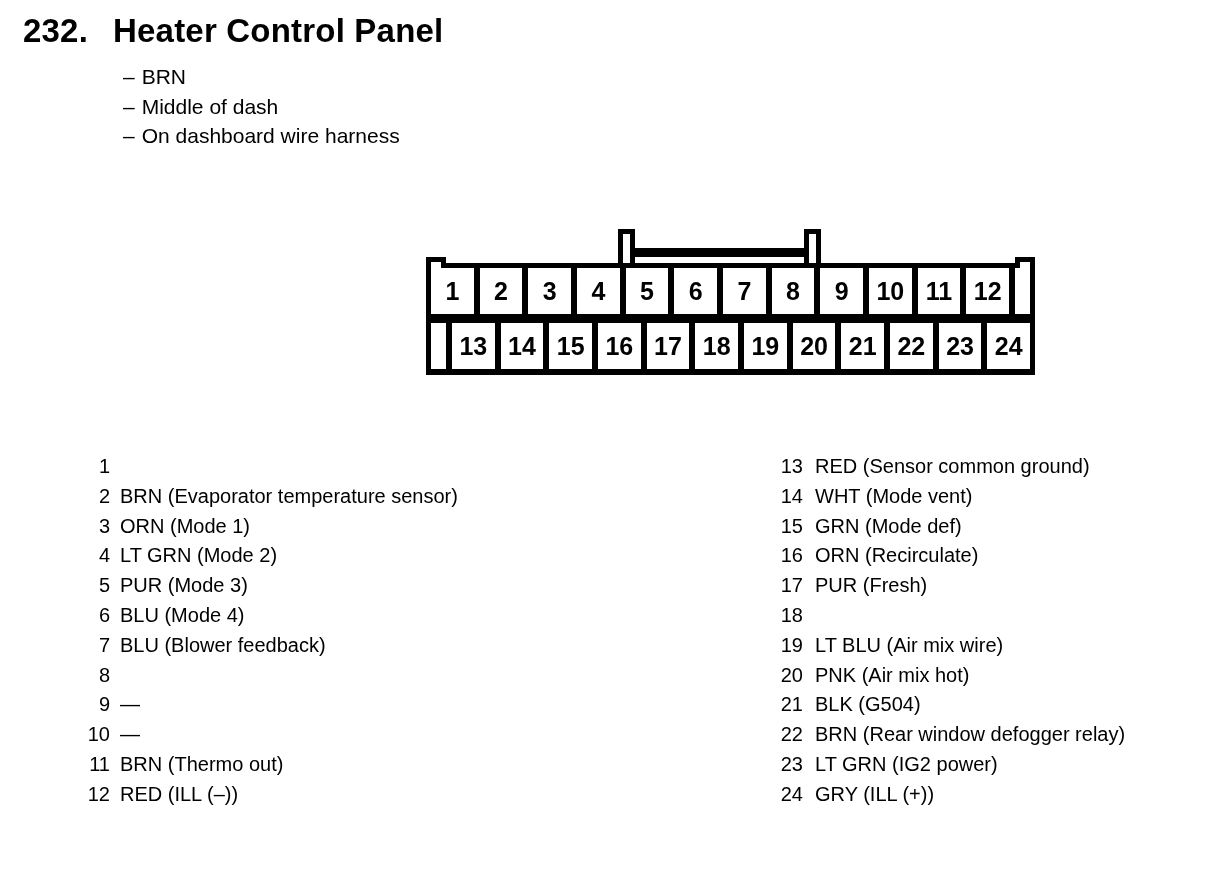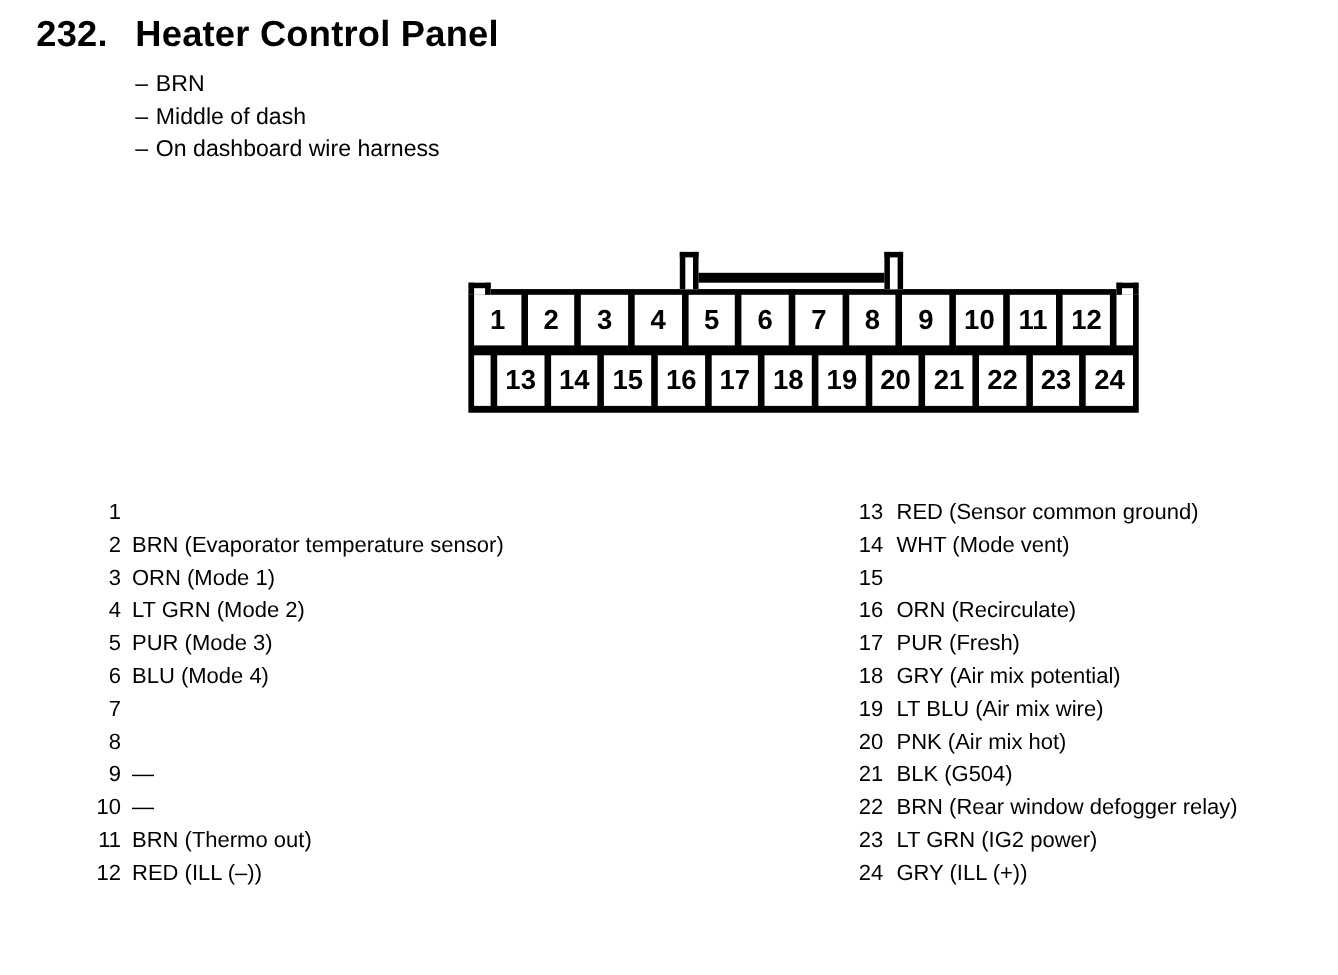--- a/index.html
+++ b/index.html
@@ -13,21 +13,21 @@
     height: 886px;
     background: #ffffff;
     color: #000000;
     font-family: "Liberation Sans", sans-serif;
     overflow: hidden;
   }
 
   
   .title-row {
     position: absolute;
-    left: 33px;
+    left: 23px;
     top: 12px;
     display: flex;
     font-weight: bold;
     font-size: 33px;
     letter-spacing: 0.2px;
     white-space: nowrap;
   }
   .title-num { width: 90px; }
 
   .notes {
@@ -219,20 +219,21 @@
     <div class="pin-row">
       <span class="pin-num">5</span>
       <span class="pin-desc">PUR (Mode 3)</span>
     </div>
     <div class="pin-row">
       <span class="pin-num">6</span>
       <span class="pin-desc">BLU (Mode 4)</span>
     </div>
     <div class="pin-row">
       <span class="pin-num">7</span>
+      <span class="pin-desc">BLU (Blower feedback)</span>
     </div>
     <div class="pin-row">
       <span class="pin-num">8</span>
     </div>
     <div class="pin-row">
       <span class="pin-num">9</span>
       <span class="pin-desc">—</span>
     </div>
     <div class="pin-row">
       <span class="pin-num">10</span>
@@ -252,32 +253,32 @@
     <div class="pin-row">
       <span class="pin-num">13</span>
       <span class="pin-desc">RED (Sensor common ground)</span>
     </div>
     <div class="pin-row">
       <span class="pin-num">14</span>
       <span class="pin-desc">WHT (Mode vent)</span>
     </div>
     <div class="pin-row">
       <span class="pin-num">15</span>
+      <span class="pin-desc">GRN (Mode def)</span>
     </div>
     <div class="pin-row">
       <span class="pin-num">16</span>
       <span class="pin-desc">ORN (Recirculate)</span>
     </div>
     <div class="pin-row">
       <span class="pin-num">17</span>
       <span class="pin-desc">PUR (Fresh)</span>
     </div>
     <div class="pin-row">
       <span class="pin-num">18</span>
-      <span class="pin-desc">GRY (Air mix potential)</span>
     </div>
     <div class="pin-row">
       <span class="pin-num">19</span>
       <span class="pin-desc">LT BLU (Air mix wire)</span>
     </div>
     <div class="pin-row">
       <span class="pin-num">20</span>
       <span class="pin-desc">PNK (Air mix hot)</span>
     </div>
     <div class="pin-row">

